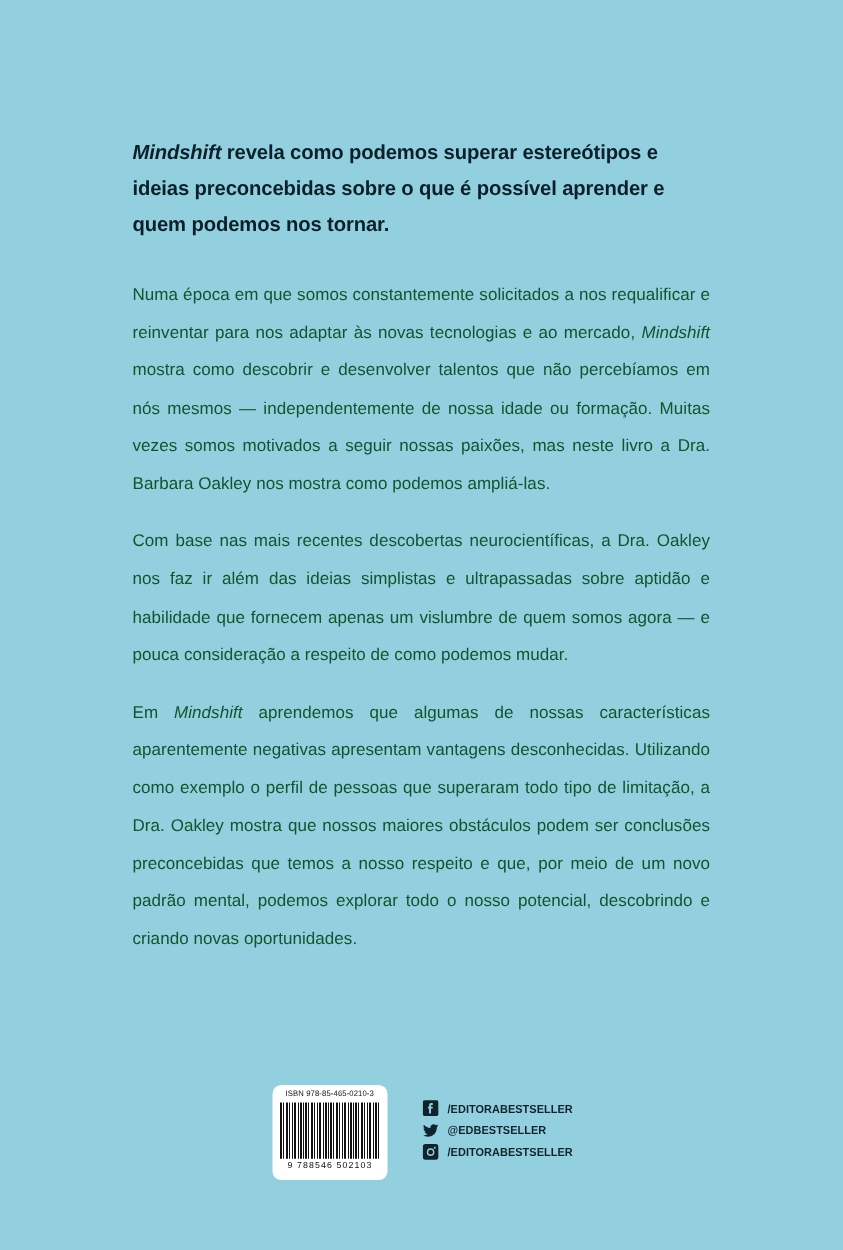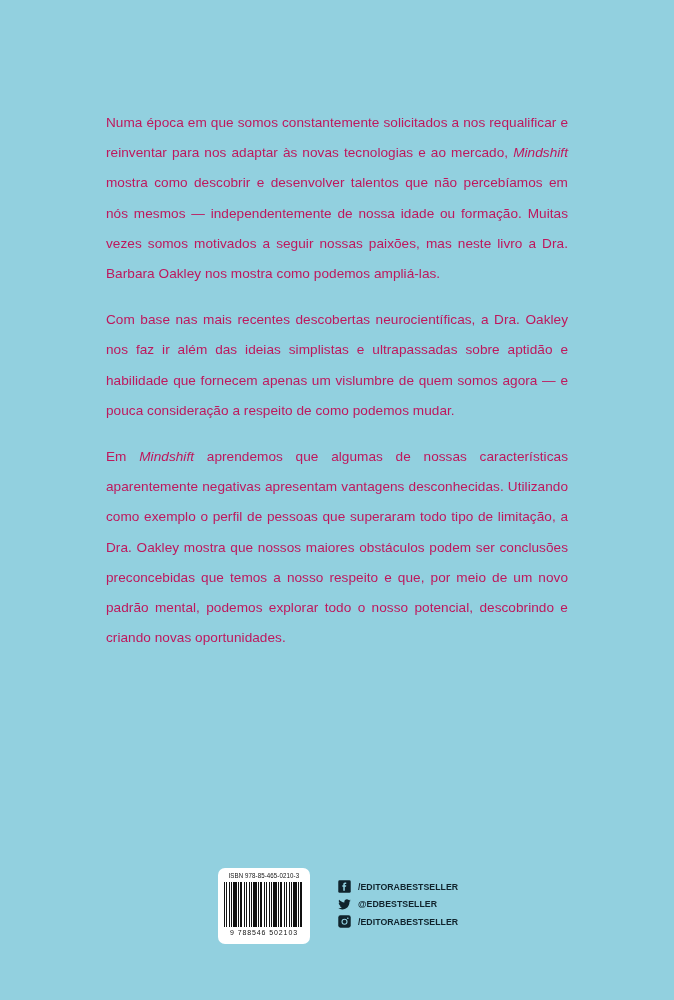--- a/index.html
+++ b/index.html
@@ -41,21 +41,21 @@
   .headline em {
     font-style: italic;
     font-weight: bold;
   }
 
   .para {
     font-size: 13.6px;
     line-height: 30.2px;
     text-align: justify;
     text-justify: inter-word;
-    color: #be185d;
+    color: #14532d;
     margin: 0 0 16px 0;
     letter-spacing: 0.05px;
   }
   .para:last-child {
     margin-bottom: 0;
   }
   .para em {
     font-style: italic;
   }
 
@@ -138,20 +138,21 @@
     transform-origin: left center;
   }
 </style>
 </head>
 <body>
 
 <div class="cover">
 
   <div class="text-column">
 
+    <p class="headline"><em>Mindshift</em><span> revela como podemos superar estereótipos e ideias preconcebidas sobre o que é possível aprender e quem podemos nos tornar.</span></p>
 
     <p class="para"><span>Numa época em que somos constantemente solicitados a nos requalificar e reinventar para nos adaptar às novas tecnologias e ao mercado, </span><em>Mindshift</em><span> mostra como descobrir e desenvolver talentos que não percebíamos em nós mesmos — independentemente de nossa idade ou formação. Muitas vezes somos motivados a seguir nossas paixões, mas neste livro a Dra. Barbara Oakley nos mostra como podemos ampliá-las.</span></p>
 
     <p class="para">Com base nas mais recentes descobertas neurocientíficas, a Dra. Oakley nos faz ir além das ideias simplistas e ultrapassadas sobre aptidão e habilidade que fornecem apenas um vislumbre de quem somos agora — e pouca consideração a respeito de como podemos mudar.</p>
 
     <p class="para"><span>Em </span><em>Mindshift</em><span> aprendemos que algumas de nossas características aparentemente negativas apresentam vantagens desconhecidas. Utilizando como exemplo o perfil de pessoas que superaram todo tipo de limitação, a Dra. Oakley mostra que nossos maiores obstáculos podem ser conclusões preconcebidas que temos a nosso respeito e que, por meio de um novo padrão mental, podemos explorar todo o nosso potencial, descobrindo e criando novas oportunidades.</span></p>
 
   </div>
 
   <div class="barcode-label">

